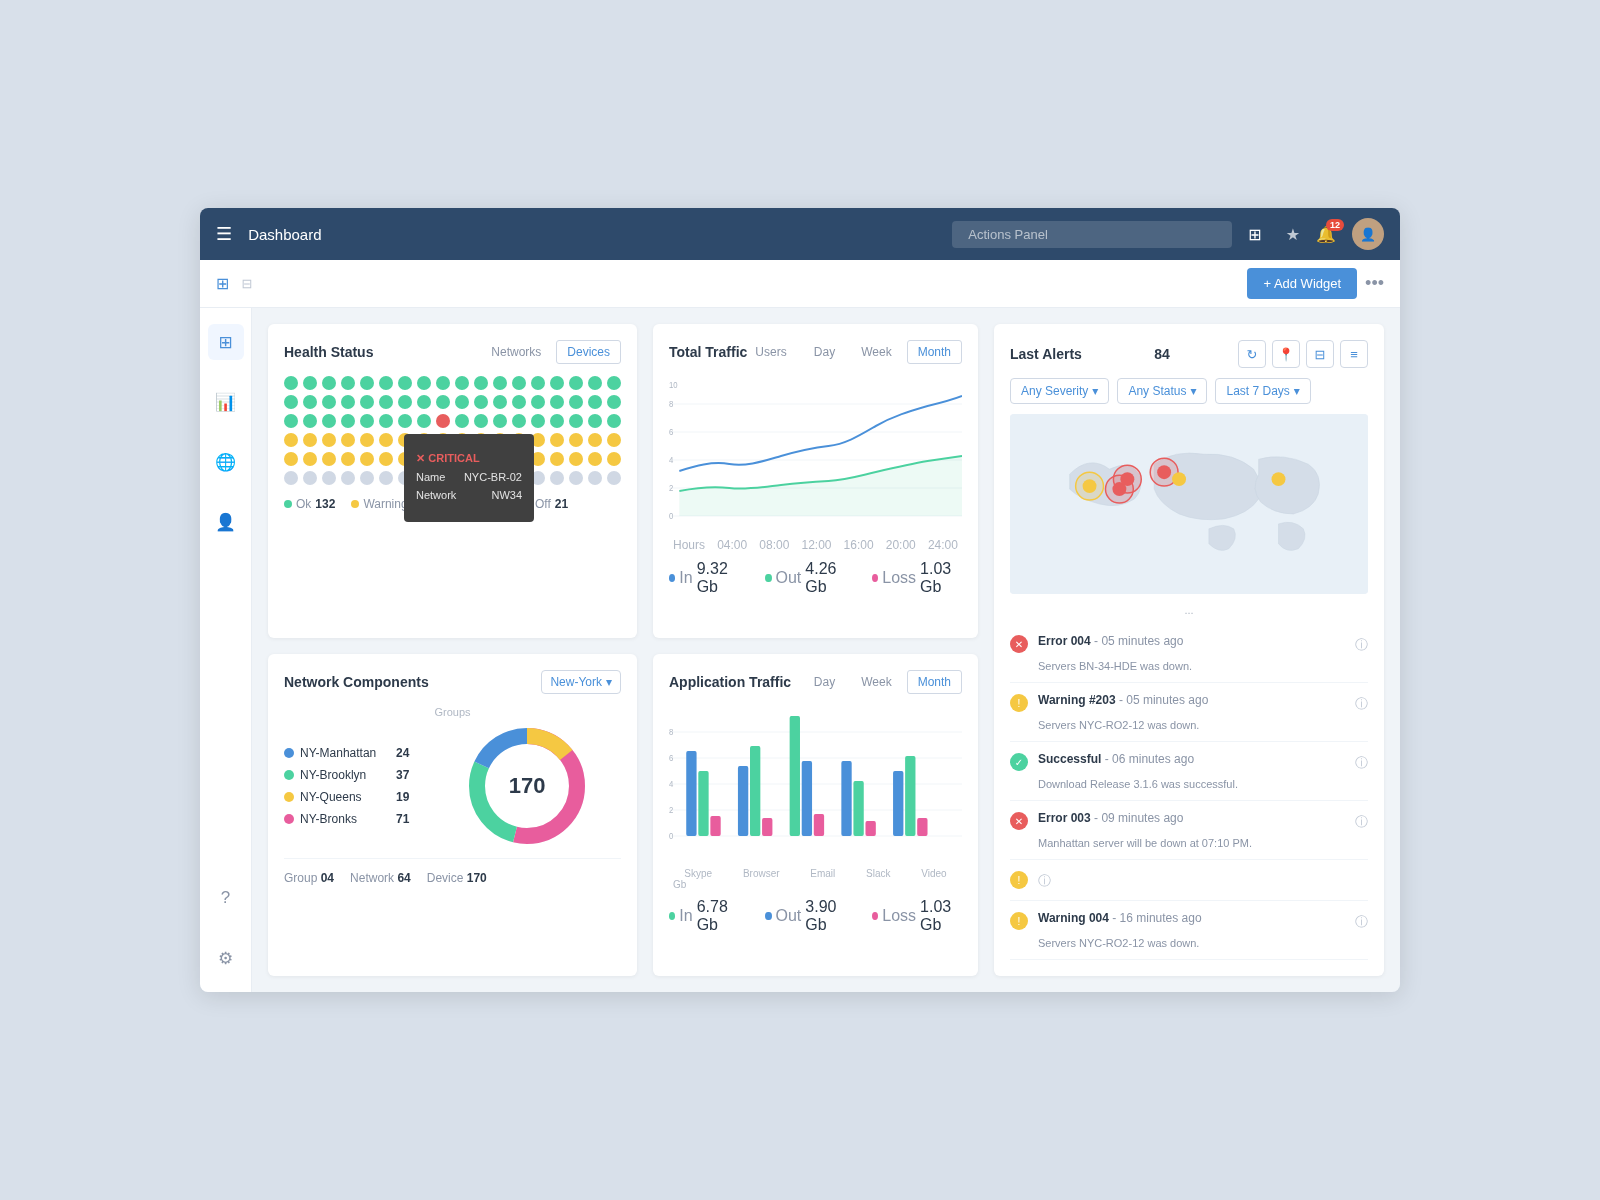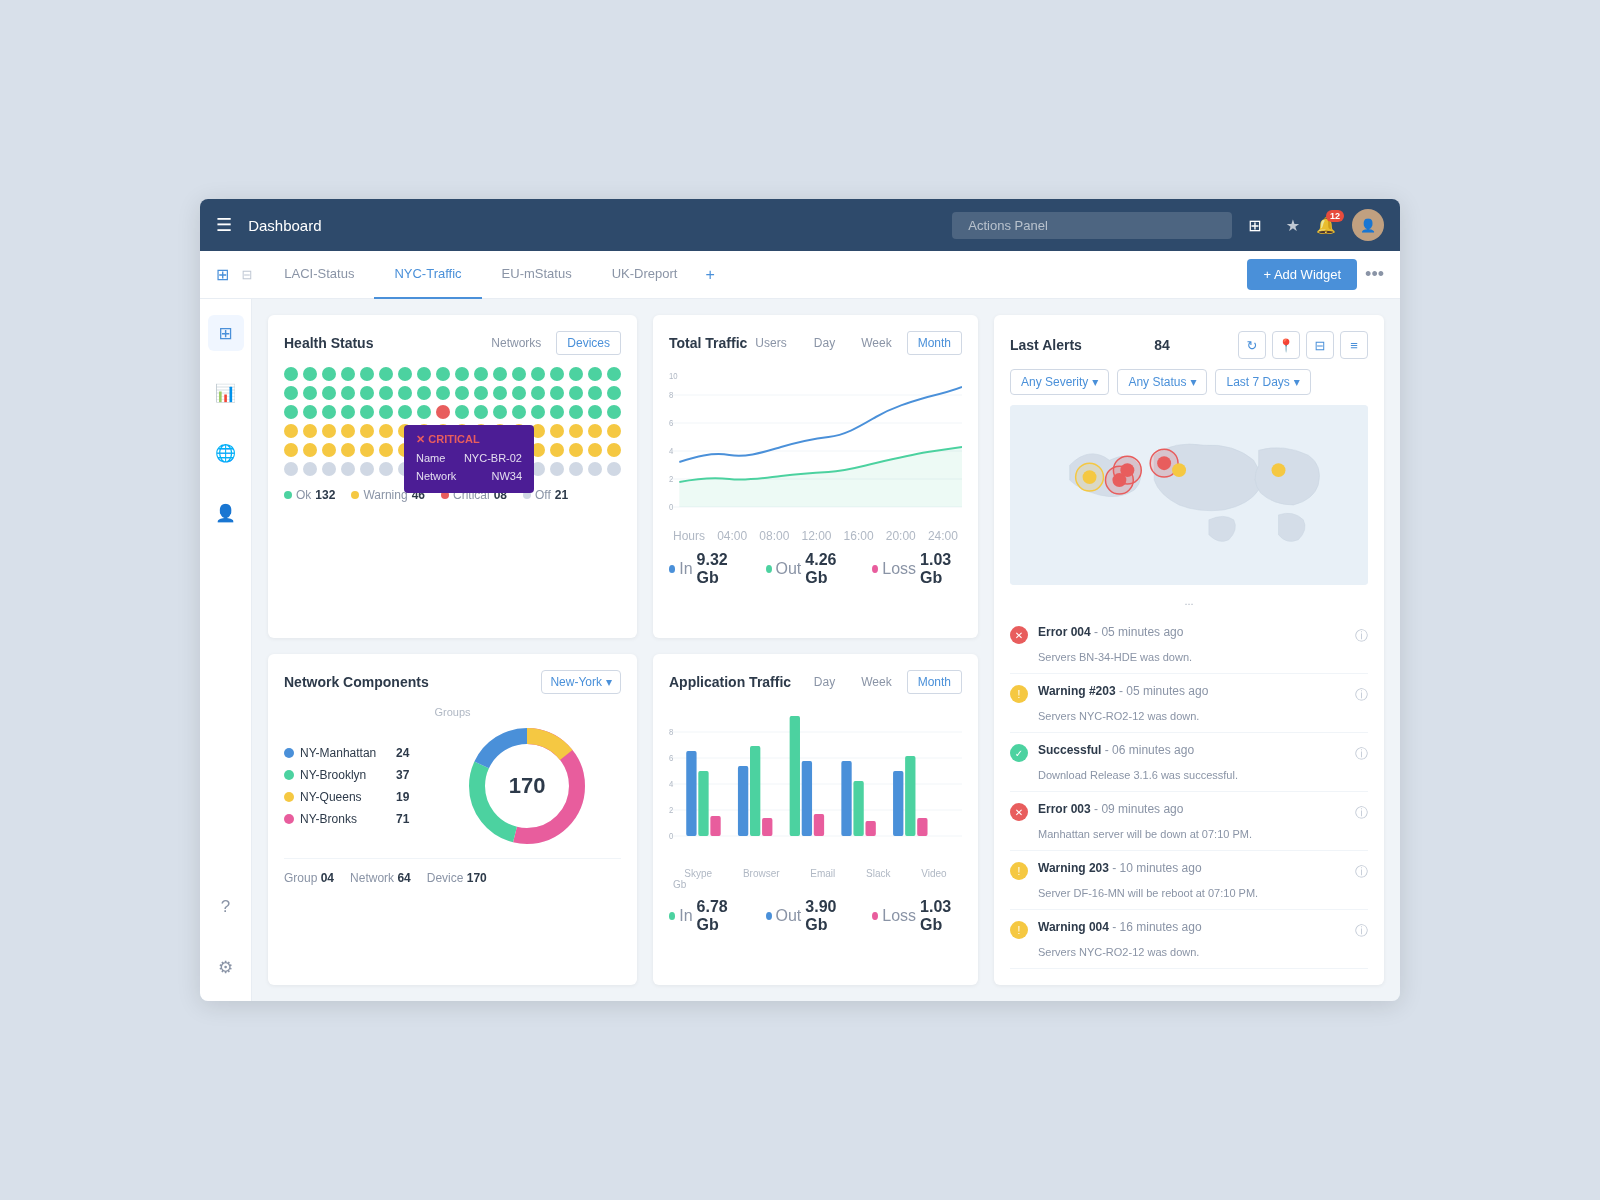--- a/index.html
+++ b/index.html
@@ -45,21 +45,21 @@
     
     .dot-grid { display: flex; flex-direction: column; gap: 5px; position: relative; margin-bottom: 12px; }
     .dot-row { display: flex; gap: 5px; }
     .dot { width: 14px; height: 14px; border-radius: 50%; }
     .dot.green { background: #4cd2a0; }
     .dot.yellow { background: #f5c842; }
     .dot.red { background: #e85d5d; }
     .dot.gray { background: #d0d8e4; }
 
     
-    .tooltip-popup { position: absolute; top: 20px; left: 120px; background: #4c1d95; color: white; border-radius: 4px; padding: 8px 12px; font-size: 11px; z-index: 10; width: 130px; }
+    .tooltip-popup { position: absolute; top: 20px; left: 120px; background: #404040; color: white; border-radius: 4px; padding: 18px 12px; font-size: 11px; z-index: 10; width: 130px; }
     .tooltip-popup .crit { color: #e85d5d; font-weight: bold; font-size: 11px; display: flex; align-items: center; gap: 4px; margin-bottom: 4px; }
     .tooltip-popup .row { display: flex; justify-content: space-between; color: rgba(255,255,255,0.85); font-size: 11px; line-height: 1.6; }
 
     
     .status-bar { display: flex; gap: 16px; font-size: 12px; }
     .status-item { display: flex; align-items: center; gap: 4px; }
     .status-dot { width: 8px; height: 8px; border-radius: 50%; }
     .status-dot.green { background: #4cd2a0; }
     .status-dot.yellow { background: #f5c842; }
     .status-dot.red { background: #e85d5d; }
@@ -68,21 +68,21 @@
     .status-count { color: #2d3a4a; font-weight: 600; }
 
     
     .chart-area { position: relative; height: 160px; }
     svg.chart { width: 100%; height: 100%; }
     .chart-labels { display: flex; justify-content: space-between; font-size: 12px; color: #b0b8c4; padding: 0 4px; margin-top: 2px; }
     .chart-stats { display: flex; gap: 24px; margin-top: 8px; font-size: 16px; }
     .chart-stat { display: flex; align-items: center; gap: 4px; }
     .chart-stat-dot { width: 8px; height: 8px; border-radius: 50%; }
     .chart-stat-label { color: #8a94a6; }
-    .chart-stat-val { color: #2d3a4a; font-weight: 700; }
+    .chart-stat-val { color: #2d3a4a; font-weight: 400; }
 
     
     .network-header { display: flex; align-items: center; justify-content: space-between; margin-bottom: 12px; }
     .select-dropdown { border: 1px solid #d0d8e4; border-radius: 4px; padding: 4px 8px; font-size: 12px; color: #4a90d9; cursor: pointer; display: flex; align-items: center; gap: 4px; }
     .donut-area { display: flex; align-items: center; gap: 24px; }
     .legend { display: flex; flex-direction: column; gap: 8px; }
     .legend-item { display: flex; align-items: center; gap: 6px; font-size: 12px; }
     .legend-dot { width: 10px; height: 10px; border-radius: 50%; }
     .legend-name { color: #2d3a4a; min-width: 90px; }
     .legend-count { color: #2d3a4a; font-weight: 600; }
@@ -144,27 +144,20 @@
       <span class="topbar-bell">
         🔔
         <span class="topbar-badge">12</span>
       </span>
       <div class="topbar-avatar">👤</div>
     </div>
 
     <div class="tabbar">
       <span class="tabbar-icon">⊞</span>
       <span style="color:#c0c8d4; margin-right:12px; font-size:13px;">⊟</span>
-      <div class="tab-list">
-        <div class="tab">LACI-Status</div>
-        <div class="tab active">NYC-Traffic</div>
-        <div class="tab">EU-mStatus</div>
-        <div class="tab">UK-Dreport</div>
-        <span class="tab-add">+</span>
-      </div>
       <div class="tabbar-actions">
         <button class="btn-add-widget">+ Add Widget</button>
         <span class="btn-more">•••</span>
       </div>
     </div>
 
     <div class="content-area">
 
       <div class="sidebar">
         <div class="sidebar-icon active">⊞</div>
@@ -515,28 +508,20 @@
                 <div class="alert-title">
                   <strong>Error 003</strong> <span class="time">- 09 minutes ago</span>
                 </div>
                 <div class="alert-desc">Manhattan server will be down at 07:10 PM.</div>
               </div>
               <span class="alert-info">ⓘ</span>
             </div>
 
             <div class="alert-item">
               <div class="alert-icon warning">!</div>
-              <div class="alert-content">
-                <div class="alert-title">
-                  <strong>Warning 203</strong> <span class="time">- 10 minutes ago</span>
-                </div>
-                <div class="alert-desc">
-                  Server <span class="link">DF-16-MN</span> will be reboot at 07:10 PM.
-                </div>
-              </div>
               <span class="alert-info">ⓘ</span>
             </div>
 
             <div class="alert-item">
               <div class="alert-icon warning">!</div>
               <div class="alert-content">
                 <div class="alert-title">
                   <strong>Warning 004</strong> <span class="time">- 16 minutes ago</span>
                 </div>
                 <div class="alert-desc">

